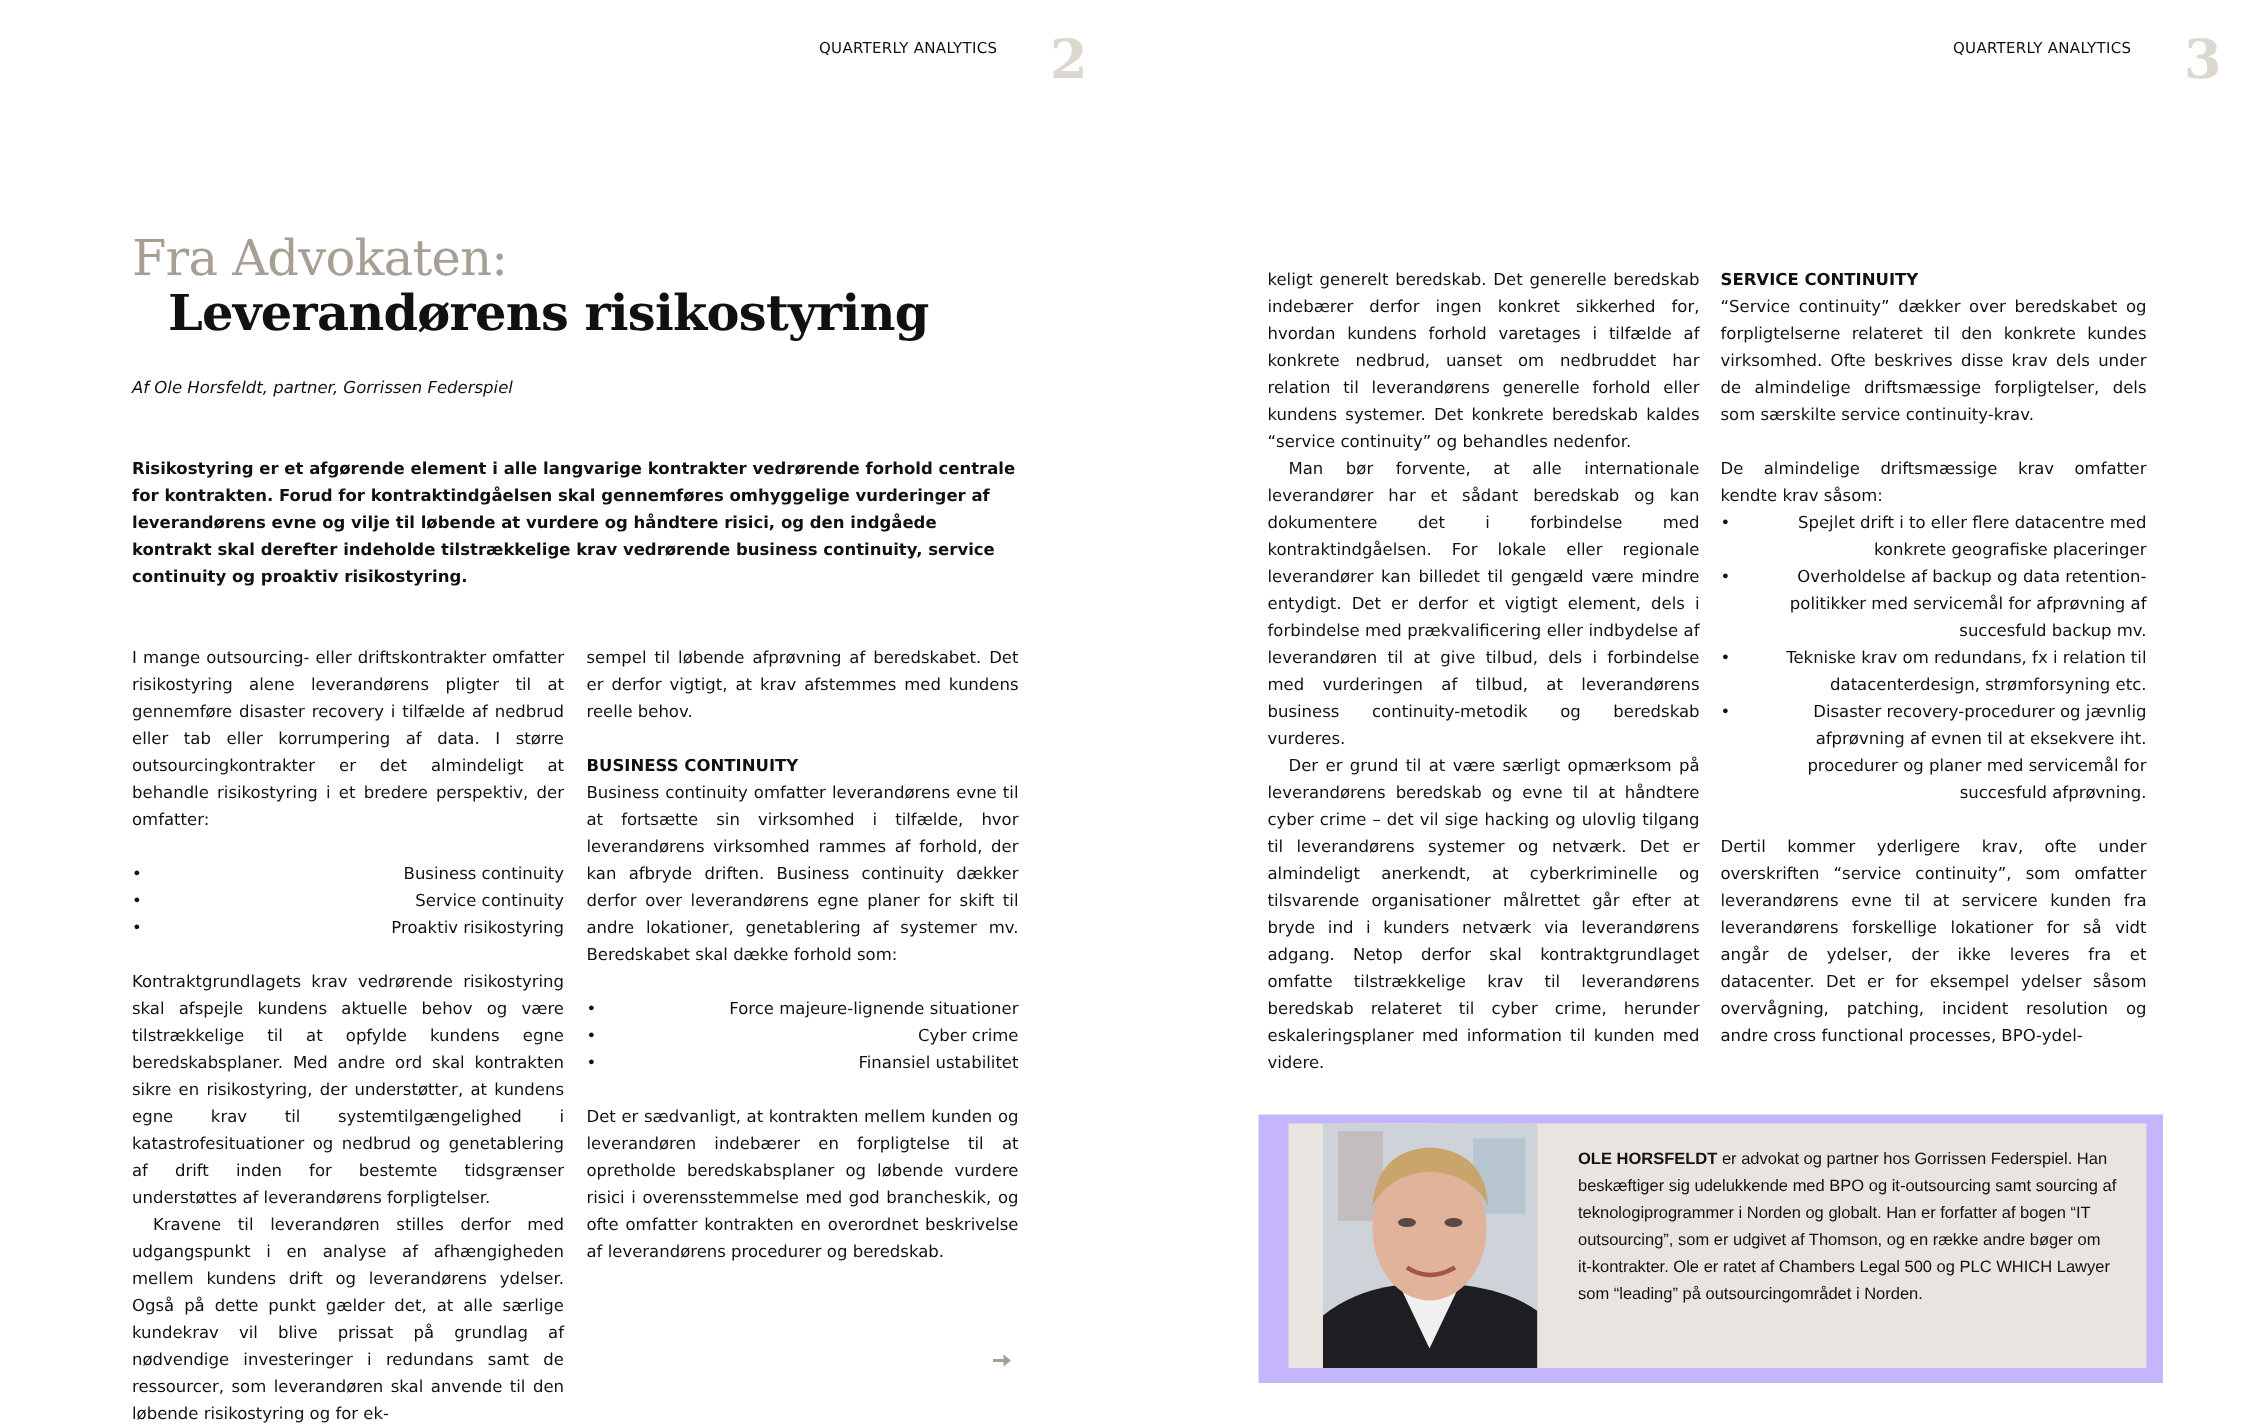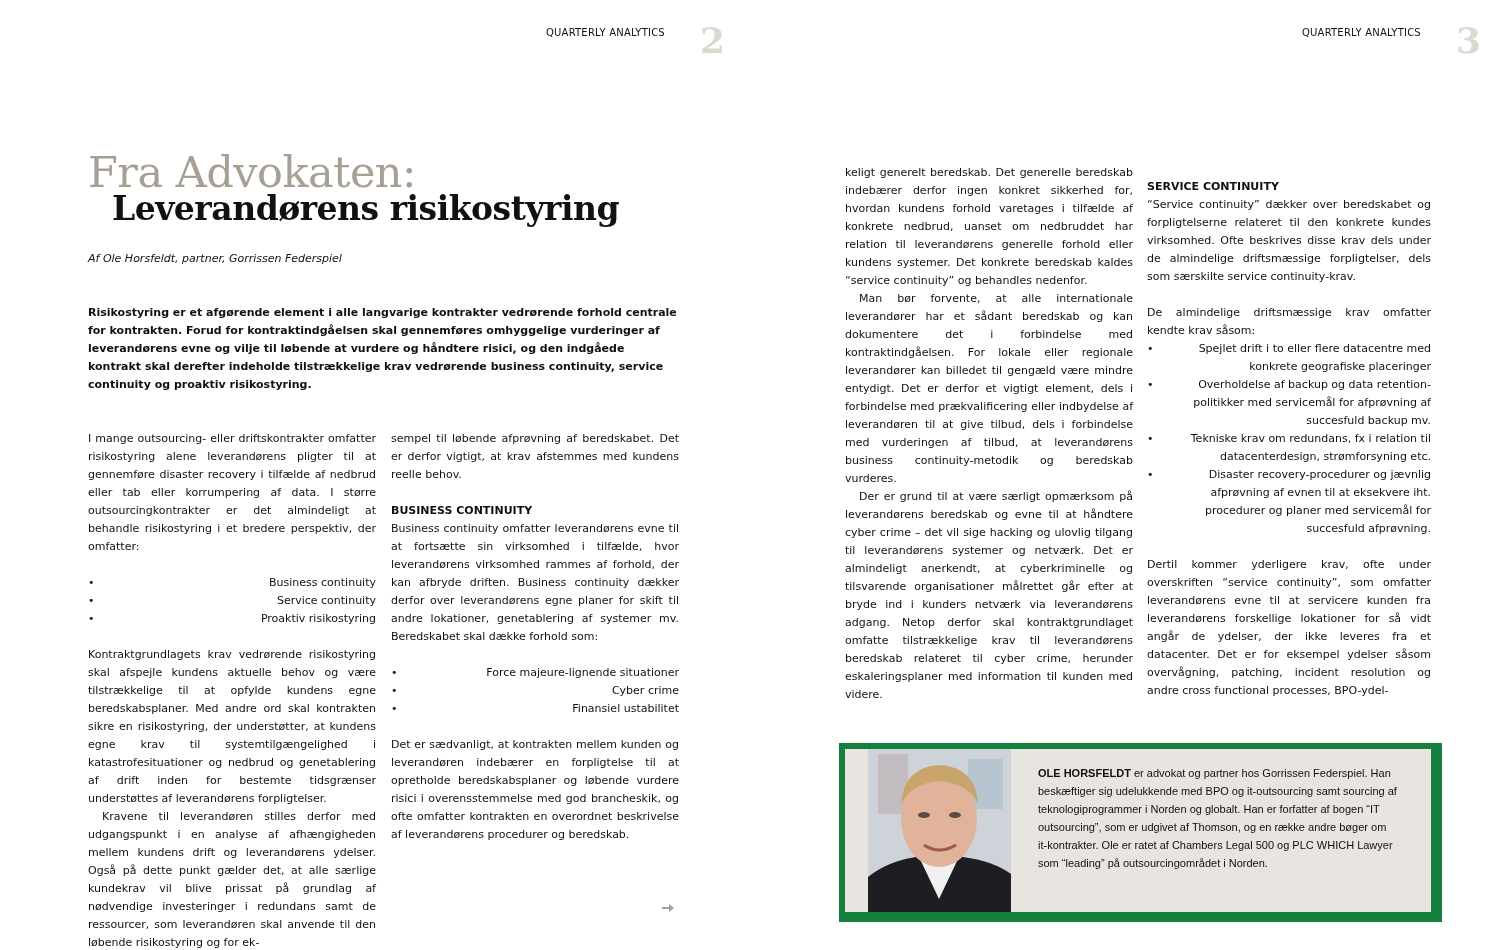--- a/index.html
+++ b/index.html
@@ -2,43 +2,43 @@
 <html><head>
   <meta charset="utf-8">
   <style>
     * { box-sizing: border-box; margin: 0; padding: 0; }
     html, body { width: 1500px; height: 950px; background: #ffffff; overflow: hidden; }
     body { position: relative; font-family: "DejaVu Sans", sans-serif; color: #111; }
 
     .running-head { position: absolute; font-family: "DejaVu Sans", sans-serif; font-size: 10px; letter-spacing: 0.2px; color: #111; }
     .page-num { position: absolute; font-family: "DejaVu Serif", serif; font-weight: bold; font-size: 36px; color: #dcd8d0; line-height: 1; }
 
-    .title-kicker { position: absolute; left: 88px; top: 153px; font-family: "DejaVu Serif", serif; font-size: 43px; color: #a79f94; letter-spacing: -0.5px; line-height: 38px; }
+    .title-kicker { position: absolute; left: 88px; top: 153px; font-family: "DejaVu Serif", serif; font-size: 33px; color: #a79f94; letter-spacing: -0.5px; line-height: 38px; }
     .title-main { position: absolute; left: 88px; top: 190px; font-family: "DejaVu Serif", serif; font-size: 33px; color: #111; letter-spacing: -0.5px; line-height: 38px; margin-left: 24px; }
     .byline { position: absolute; left: 88px; top: 252px; font-size: 11px; font-style: italic; color: #111; }
 
     .lead { position: absolute; left: 88px; top: 304px; width: 590px; font-size: 11px; font-weight: bold; line-height: 18px; color: #111; }
 
     .col { position: absolute; width: 288px; font-size: 11px; line-height: 18px; color: #111; }
     .col p { text-align: justify; }
     .col p.indent { text-indent: 14px; }
     .col .gap { height: 18px; }
     .col h3 { font-size: 11px; font-weight: bold; line-height: 18px; }
     .col ul { list-style: none; }
     .col li { position: relative; padding-left: 15px; text-align: right; }
     .col li::before { content: "\2022"; position: absolute; left: 0; top: 0; }
 
     .col1 { left: 88px; top: 430px; }
     .col2 { left: 391px; top: 430px; }
-    .col3 { left: 845px; top: 164px; }
+    .col3 { left: 845px; top: 178px; }
     .col4 { left: 1147px; top: 178px; width: 284px; }
 
     .cont-arrow { position: absolute; left: 662px; top: 900px; color: #a79f94; font-size: 14px; }
 
-    .bio-box { position: absolute; left: 839px; top: 743px; width: 603px; height: 179px; background: #15803d; padding: 6px 11px 10px 6px; }
+    .bio-box { position: absolute; left: 839px; top: 743px; width: 603px; height: 179px; background: #c4b5fd; padding: 6px 11px 10px 20px; }
     .bio-inner { width: 100%; height: 100%; background: #e8e4df; position: relative; }
     .bio-photo { position: absolute; left: 23px; top: 0; width: 143px; height: 163px; overflow: hidden;
       background: linear-gradient(90deg, #c9cdd3 0%, #dfe2e6 40%, #b8c2cb 70%, #cfd5da 100%); }
     .bio-text { position: absolute; left: 193px; top: 15px; width: 360px; font-size: 11px; line-height: 18px; color: #111; font-family: "Liberation Sans", sans-serif; }
     .bio-text b { font-weight: bold; }
   </style>
 </head>
 <body>
 
 <div class="running-head" style="left:546px; top:27px;">QUARTERLY ANALYTICS</div>

